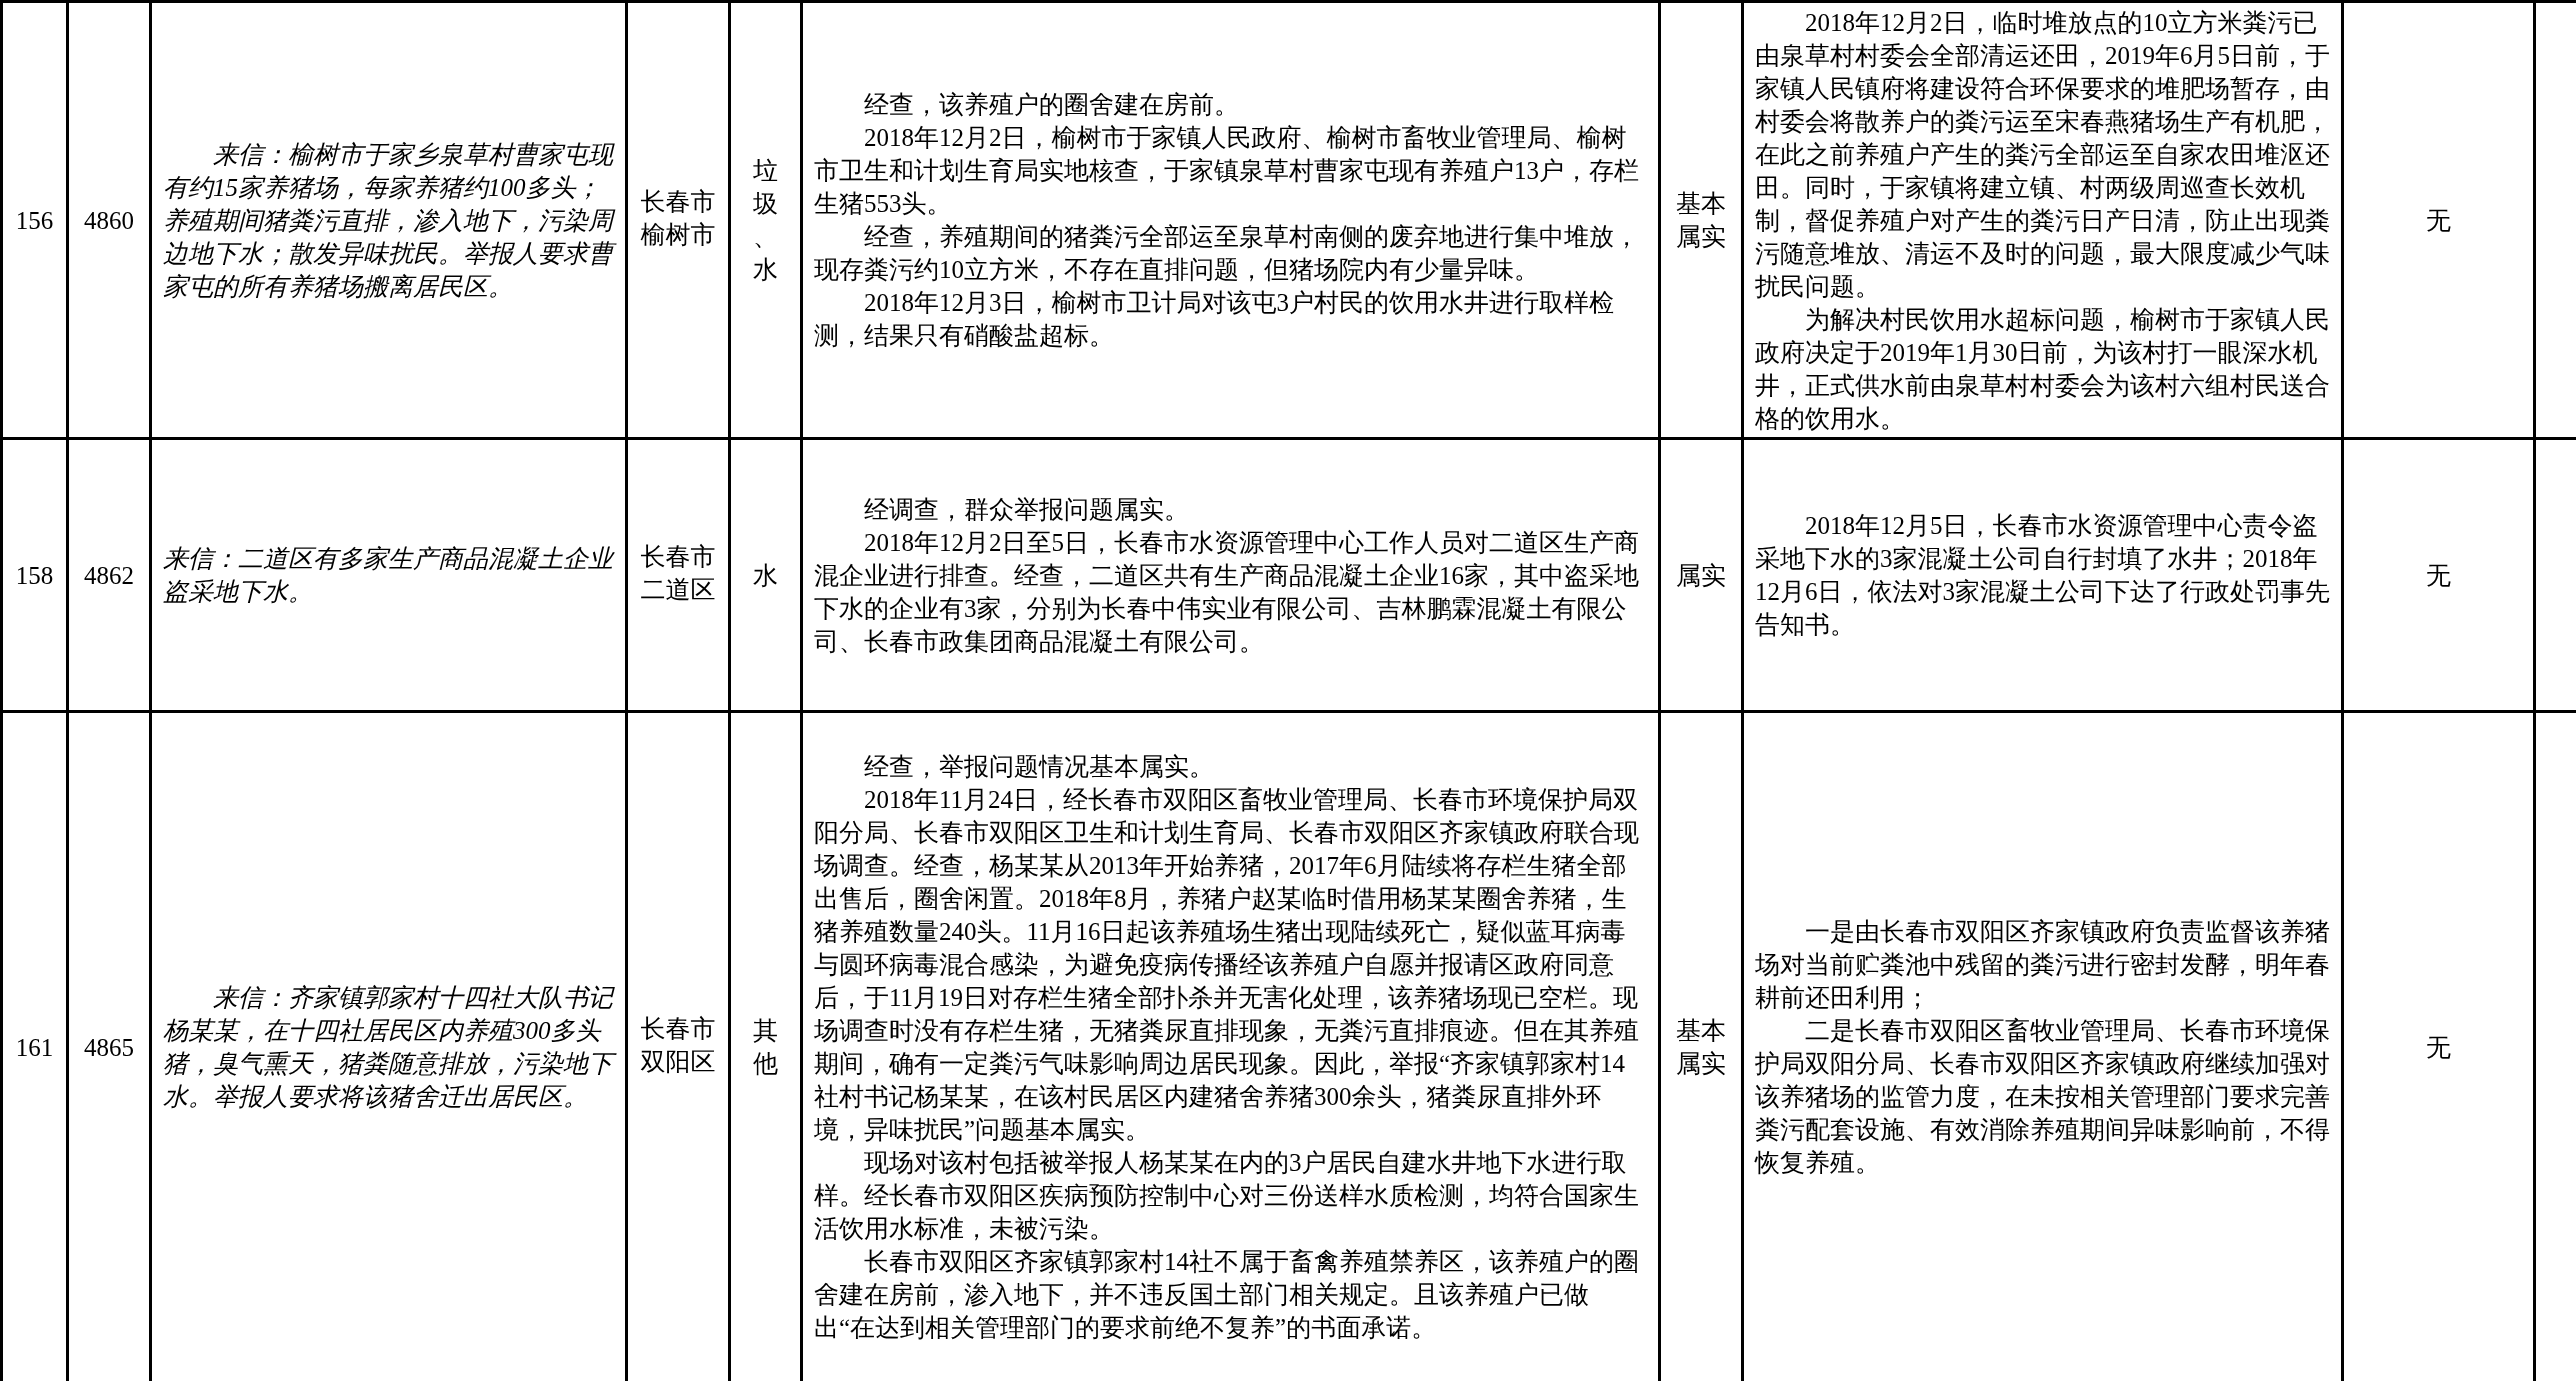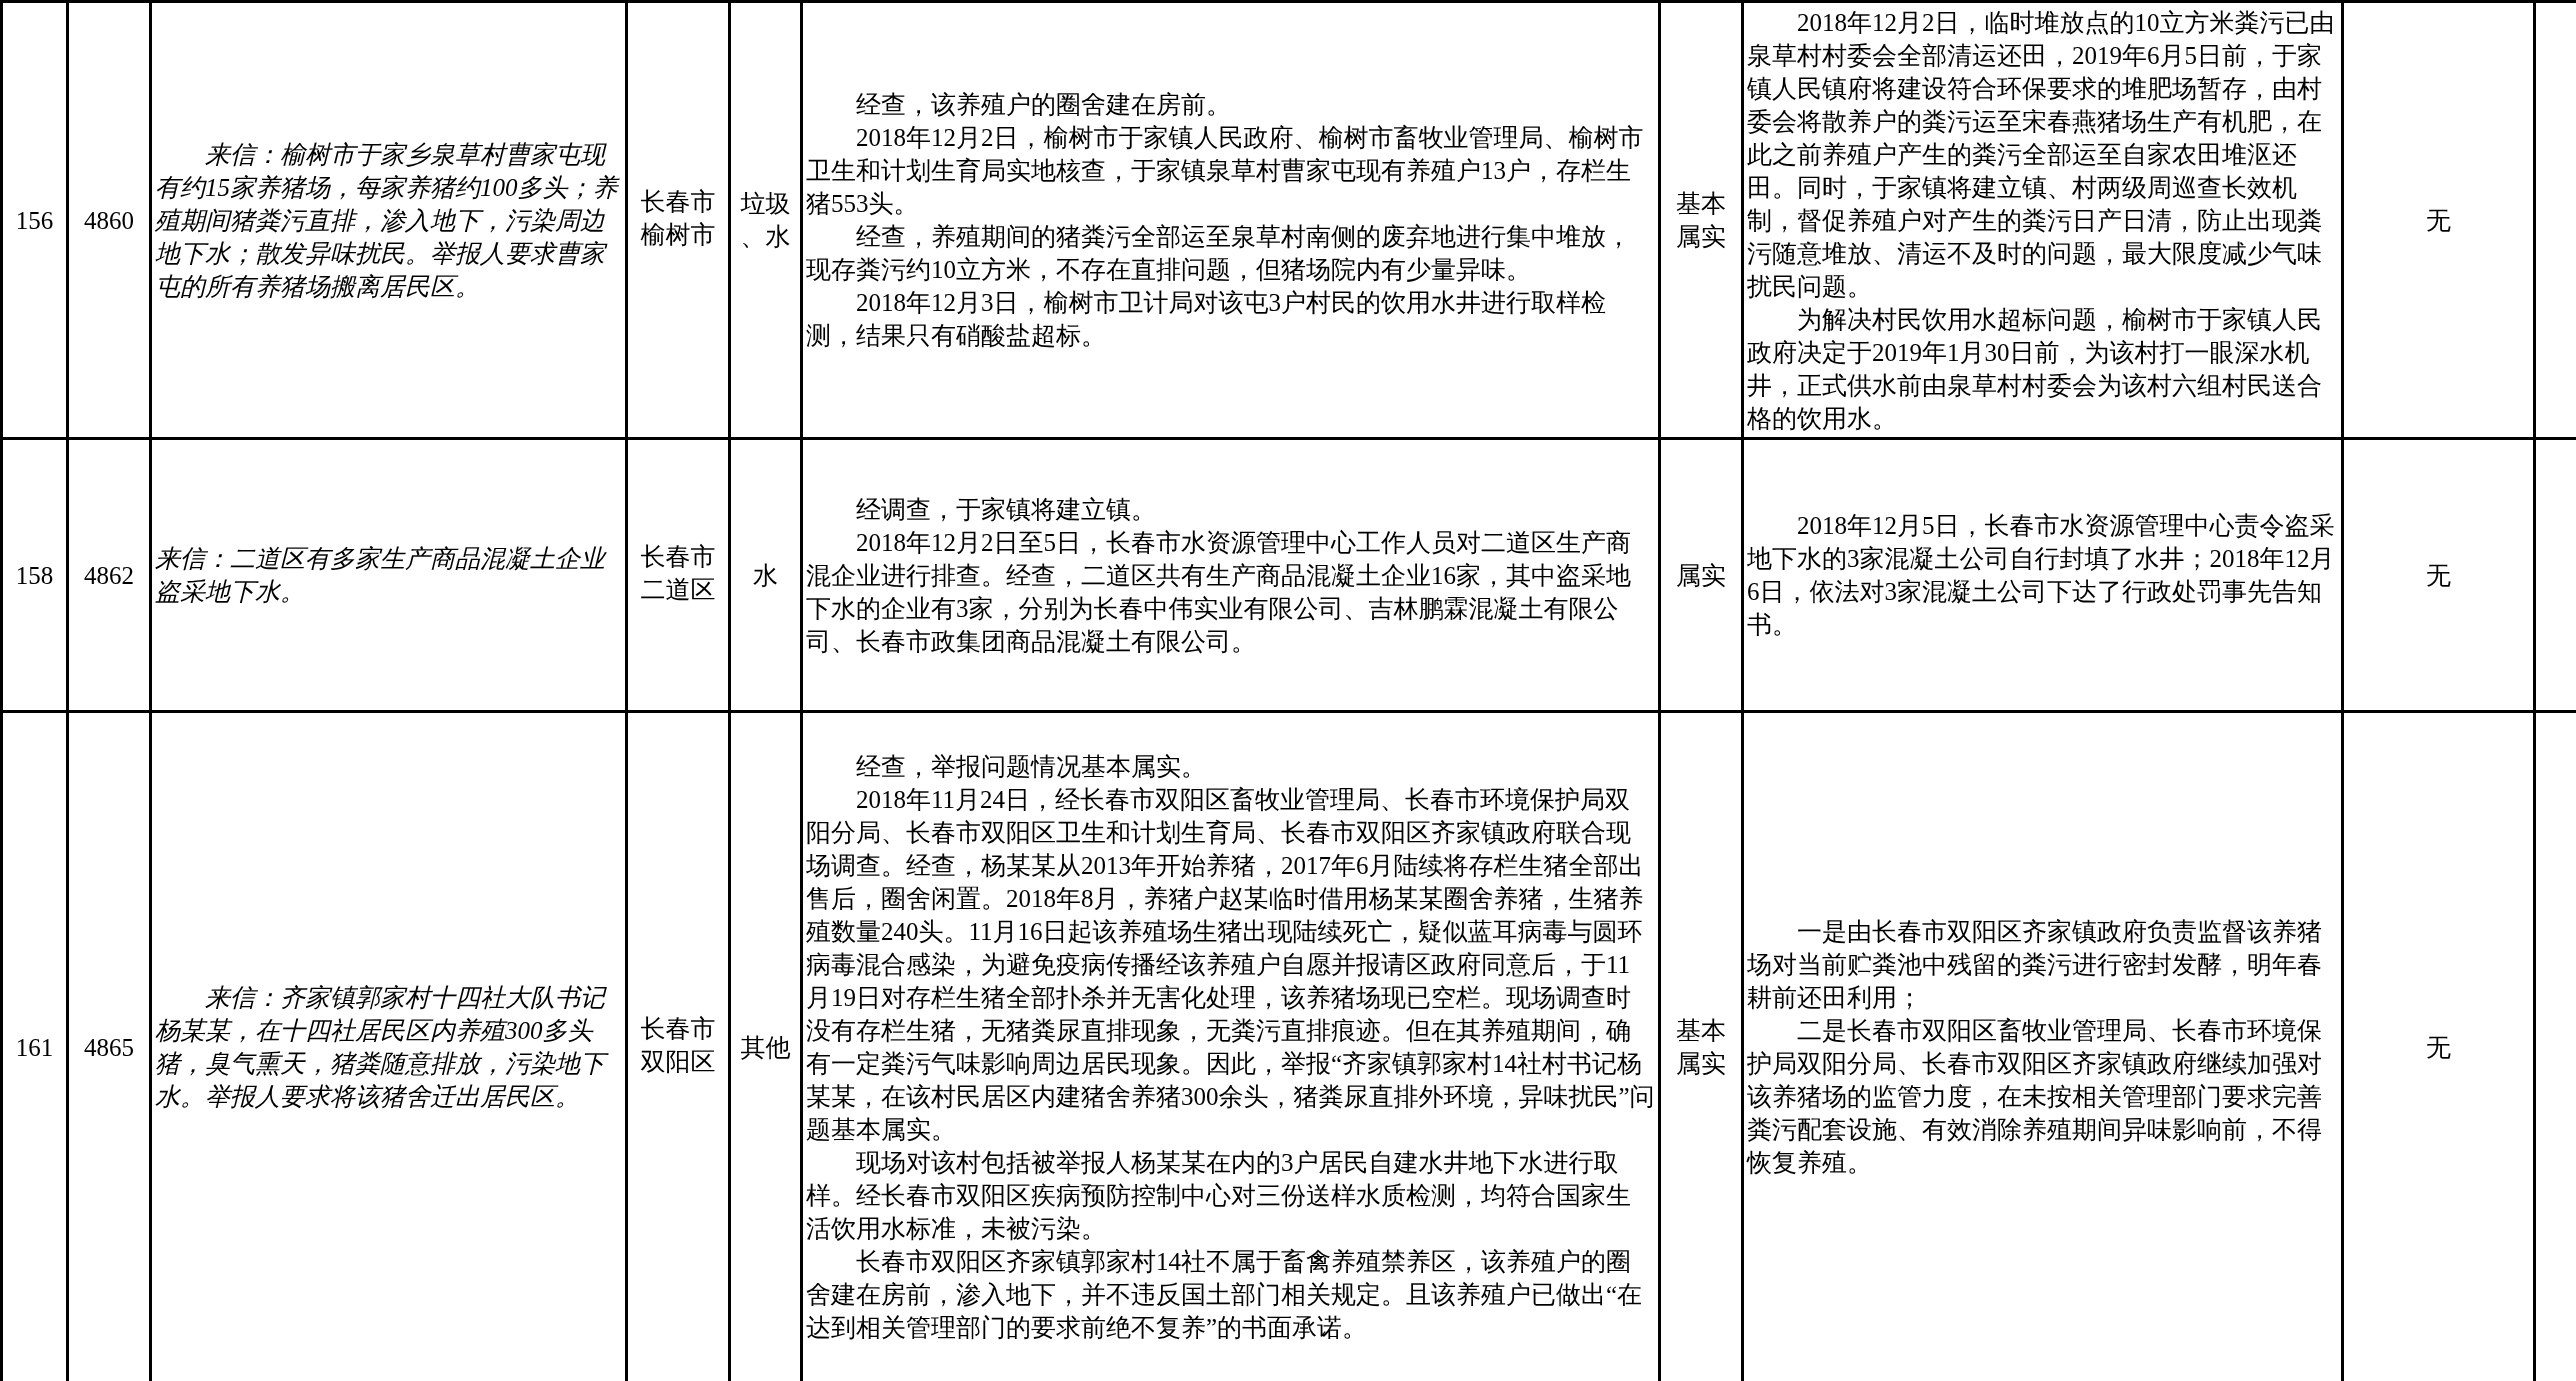--- a/index.html
+++ b/index.html
@@ -18,21 +18,21 @@
   table.doc {
     border-collapse: collapse;
     table-layout: fixed;
     width: 2576px;
     height: 1381px;
   }
   table.doc td {
     border: 3.1px solid #000000;
     vertical-align: middle;
     overflow: hidden;
-    padding: 0 3px;
+    padding: 0 11px;
     font-size: 25px;
     line-height: 33px;
   }
   td.c-center { text-align: center; }
   td.cell-region { padding: 0 6.1px; font-family: Liberation Mono, monospace; }
   td.cell-type { padding: 0 3.1px; line-break: anywhere; }
   td.cell-status { padding: 0 6.1px; line-break: anywhere; font-family: Liberation Serif, serif; }
   td.cell-complaint { padding: 0 3.1px; font-style: italic; }
   td.cell-invest, td.cell-measures { padding: 0 2.3px; }
   p.para {
@@ -86,21 +86,21 @@
 
     <tr style="height:273px">
       <td class="c-center">158</td>
       <td class="c-center">4862</td>
       <td class="cell-complaint">
         <p class="para no-indent">来信：二道区有多家生产商品混凝土企业盗采地下水。</p>
       </td>
       <td class="c-center cell-region">长春市二道区</td>
       <td class="c-center cell-type">水</td>
       <td class="cell-invest">
-        <p class="para">经调查，于家镇将建立镇。</p>
+        <p class="para">经调查，群众举报问题属实。</p>
         <p class="para">2018年12月2日至5日，长春市水资源管理中心工作人员对二道区生产商混企业进行排查。经查，二道区共有生产商品混凝土企业16家，其中盗采地下水的企业有3家，分别为长春中伟实业有限公司、吉林鹏霖混凝土有限公司、长春市政集团商品混凝土有限公司。</p>
       </td>
       <td class="c-center cell-status">属实</td>
       <td class="cell-measures">
         <p class="para">2018年12月5日，长春市水资源管理中心责令盗采地下水的3家混凝土公司自行封填了水井；2018年12月6日，依法对3家混凝土公司下达了行政处罚事先告知书。</p>
       </td>
       <td class="c-center">无</td>
       <td></td>
     </tr>
 

